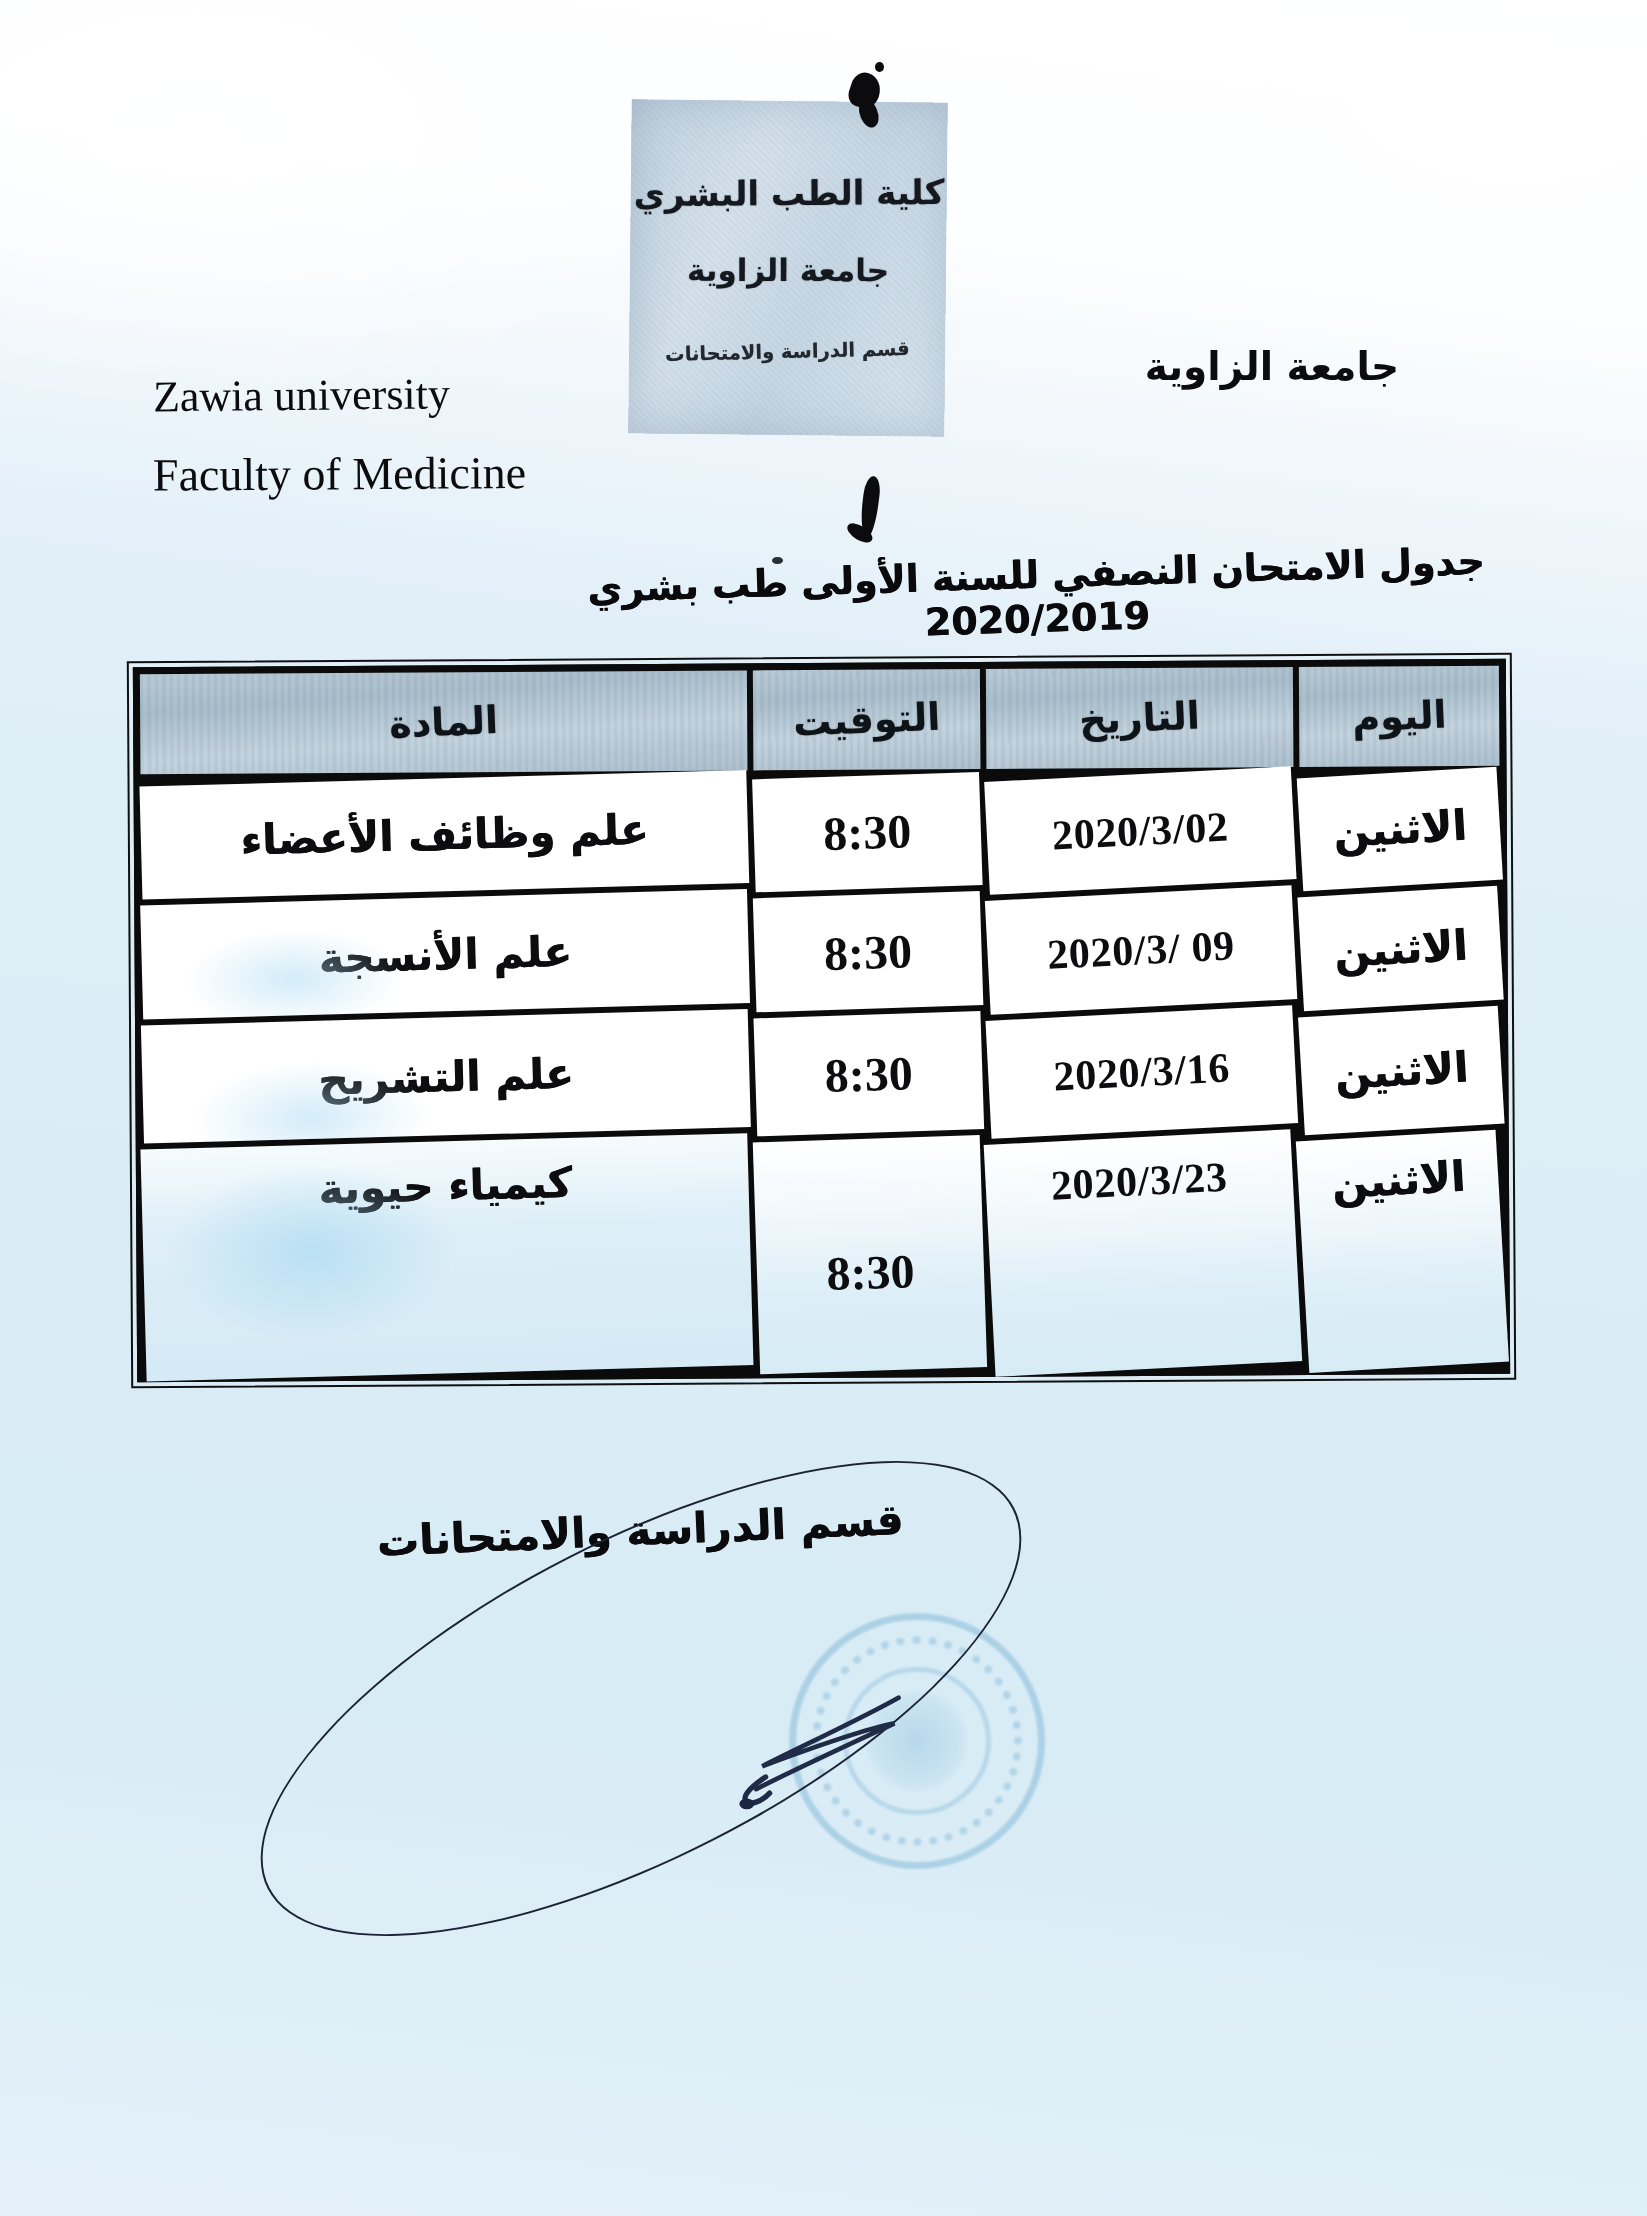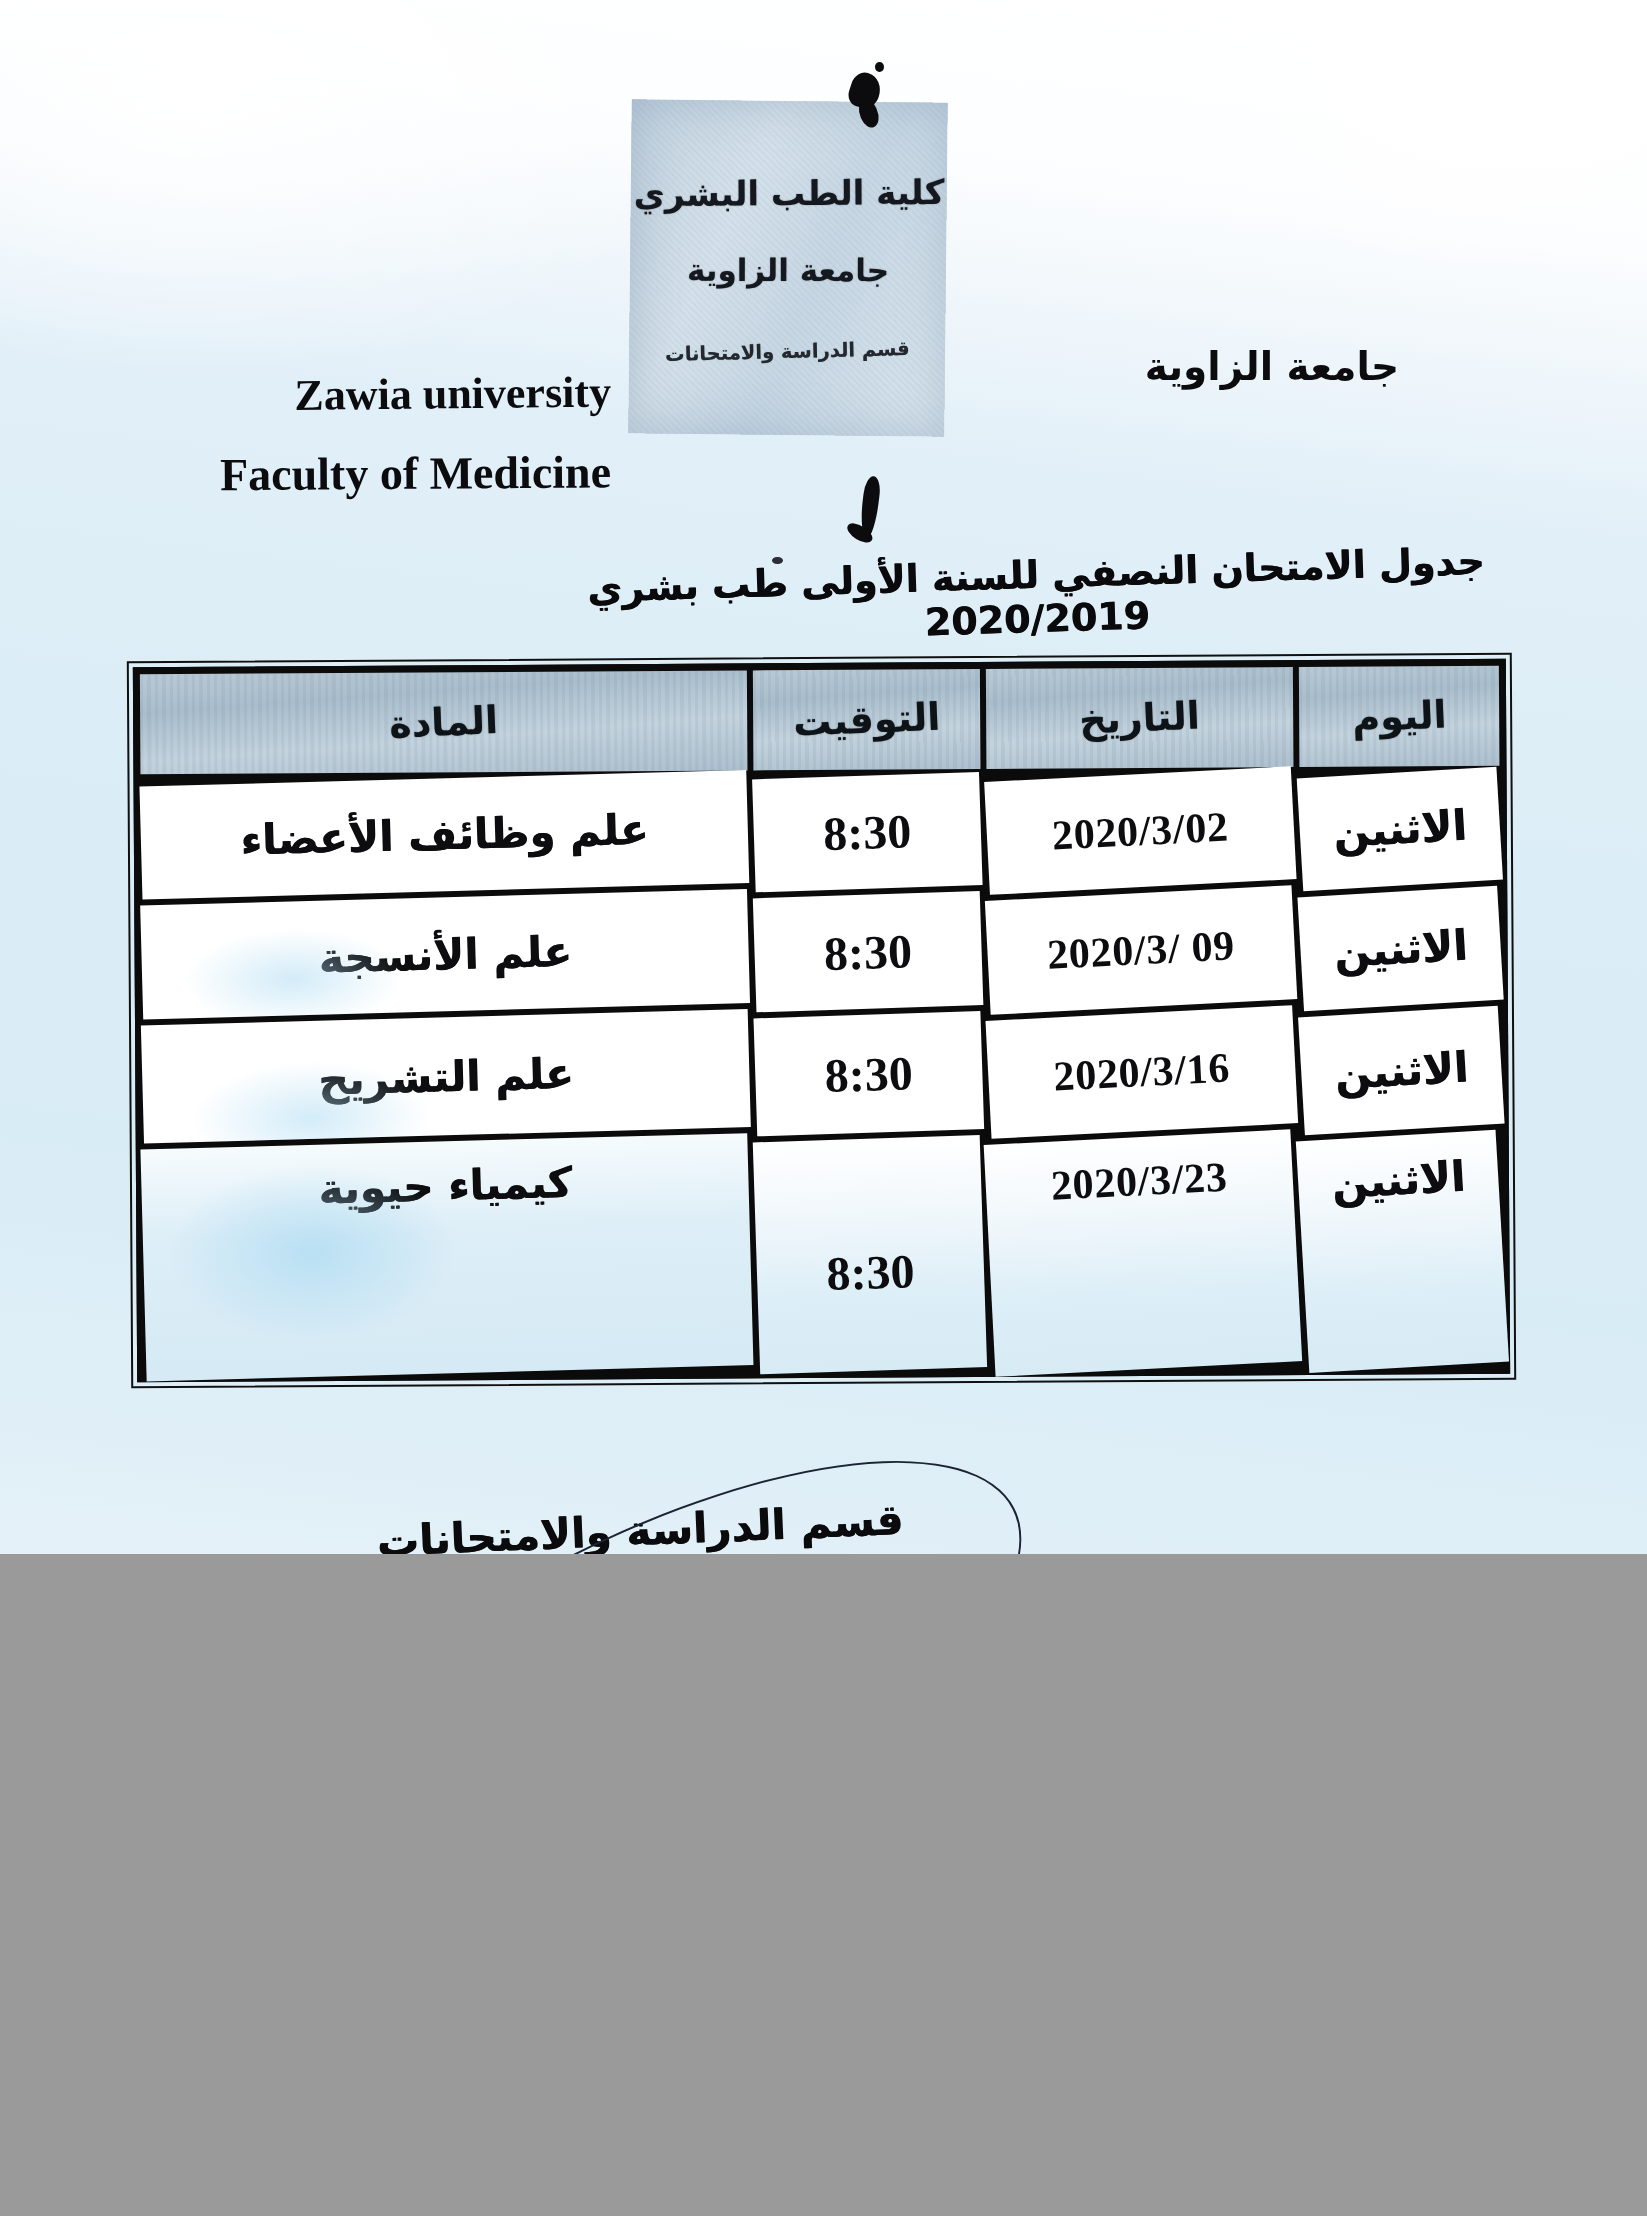--- a/index.html
+++ b/index.html
@@ -1,18 +1,18 @@
 <!DOCTYPE html>
 <html style="font-size:10.8px"><head>
 <meta charset="utf-8">
 <style>
   html,body{margin:0;padding:0;background:#9a9a9a;}
   .page{
     position:relative;
-    width:1647px;height:1554px;
+    width:1647px;height:2216px;
     overflow:hidden;
     background:
       radial-gradient(ellipse 740px 404px at 12% 6%, #ffffff 0%, rgba(255,255,255,0) 70%),
       radial-gradient(ellipse 606px 336px at 92% 4%, #ffffff 0%, rgba(255,255,255,0) 65%),
       linear-gradient(187deg,#ffffff 0%,#fdfeff 13%,#f1f7fb 21%,#e1eff8 31%,#dbedf6 52%,#d8ecf6 76%,#e4f1f8 100%);
     font-family:"DejaVu Sans", sans-serif;
     color:#0d0d0f;
   }
 
   
@@ -33,21 +33,21 @@
   
   .ink{position:absolute;background:#0c0c0e;}
   .ink-a1{left:850px;top:73px;width:30px;height:35px;border-radius:46% 60% 50% 40%;transform:rotate(18deg);}
   .ink-a2{left:860px;top:100px;width:17.5px;height:28px;border-radius:50% 40% 55% 45%;transform:rotate(-24deg);}
   .ink-a3{left:875px;top:62px;width:8.7px;height:10px;border-radius:50%;}
   .ink-b1{left:862px;top:476px;width:16px;height:62px;border-radius:50% 50% 45% 55%/30% 30% 60% 60%;transform:rotate(7deg);}
   .ink-b2{left:846px;top:526px;width:28px;height:13.5px;border-radius:50%;transform:rotate(32deg);}
   .ink-c1{left:772px;top:557px;width:10.8px;height:7.4px;border-radius:50%;background:#2a2f36;}
 
   
-  .eng-head{position:absolute;left:153px;top:369px;width:458px;font-family:"Liberation Serif","DejaVu Serif",serif;font-weight:bold;color:#0c0c0e;text-align:right;}
+  .eng-head{position:absolute;left:153px;top:369px;width:458px;font-family:"Liberation Serif","DejaVu Serif",serif;font-weight:normal;color:#0c0c0e;}
   .eng-head .e1{font-size:44px;transform:rotate(-.6deg);}
   .eng-head .e2{font-size:46px;margin-top:27px;transform:rotate(-.4deg);}
   .ar-head{position:absolute;left:1114px;top:344px;width:316px;text-align:center;font-weight:bold;color:#0c0c0e;}
   .ar-head .a1{font-size:39px;}
   .ar-head .a2{font-size:38px;margin-top:21.5px;}
 
   
   .doc-title{
     position:absolute;left:532px;top:553px;width:1009px;text-align:center;
     font-size:38px;font-weight:bold;color:#0a0a0c;transform:rotate(-1.8deg);

